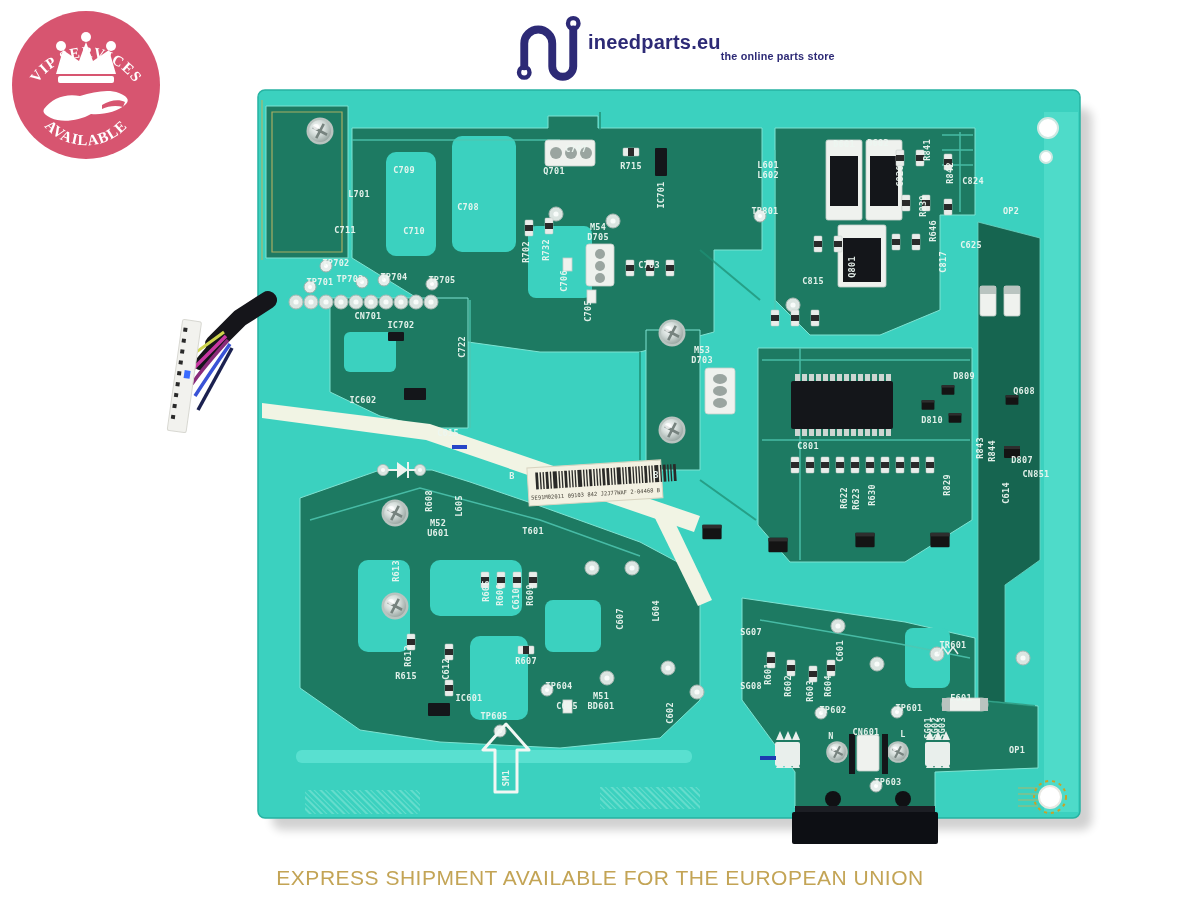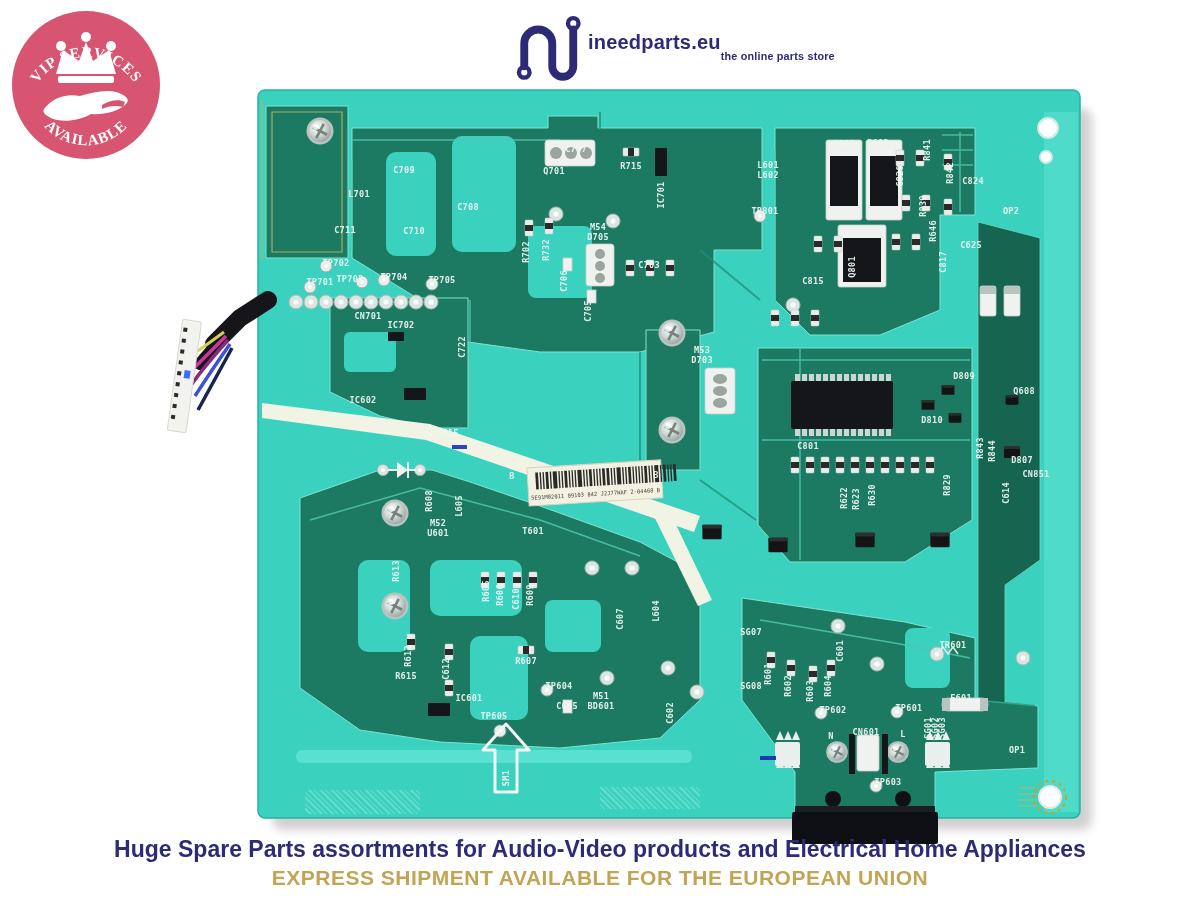--- a/index.html
+++ b/index.html
@@ -27,21 +27,21 @@
               fill:#fff;letter-spacing:1px;}
   
   .logo{position:absolute;left:512px;top:12px;display:flex;align-items:center;gap:6px;}
   .logo-texts{display:flex;flex-direction:row;line-height:1.05;}
   .logo-name{font-size:20px;font-weight:800;color:var(--navy);letter-spacing:.2px;}
   .logo-tagline{font-size:10.8px;font-weight:800;color:var(--navy);letter-spacing:.2px;margin-top:19px;}
   
   .footer1{position:absolute;left:0;top:836px;width:1200px;text-align:center;
            font-size:23px;font-weight:bold;color:var(--navy);}
   .footer2{position:absolute;left:0;top:866px;width:1200px;text-align:center;
-           font-size:21px;font-weight:bold;color:var(--gold);letter-spacing:.5px;}
+           font-size:21px;font-weight:normal;color:var(--gold);letter-spacing:.5px;}
 </style>
 </head>
 <body>
 
 <div class="canvas">
 
 <svg class="pcb" viewBox="0 0 1200 900">
   <defs>
     <radialGradient id="gScrew" cx="38%" cy="35%" r="75%">
       <stop offset="0%" stop-color="#fdfefe"></stop>
@@ -560,16 +560,15 @@
     <path d="M14,62 V36 A16,16 0 0 1 46,36 V62 A12,12 0 0 0 70,62 V20" fill="none" stroke="#2d2a76" stroke-width="9" stroke-linecap="round"></path>
     <circle cx="14" cy="69" r="6" fill="none" stroke="#2d2a76" stroke-width="5"></circle>
     <circle cx="70" cy="13" r="6" fill="none" stroke="#2d2a76" stroke-width="5"></circle>
   </svg>
   <div class="logo-texts">
     <span class="logo-name">ineedparts.eu</span>
     <span class="logo-tagline">the online parts store</span>
   </div>
 </div>
 
-<div class="footer1">Huge Spare Parts assortments for Audio-Video products and Electrical Home Appliances</div>
 <div class="footer2">EXPRESS SHIPMENT AVAILABLE FOR THE EUROPEAN UNION</div>
 
 </div>
 
 </body></html>

